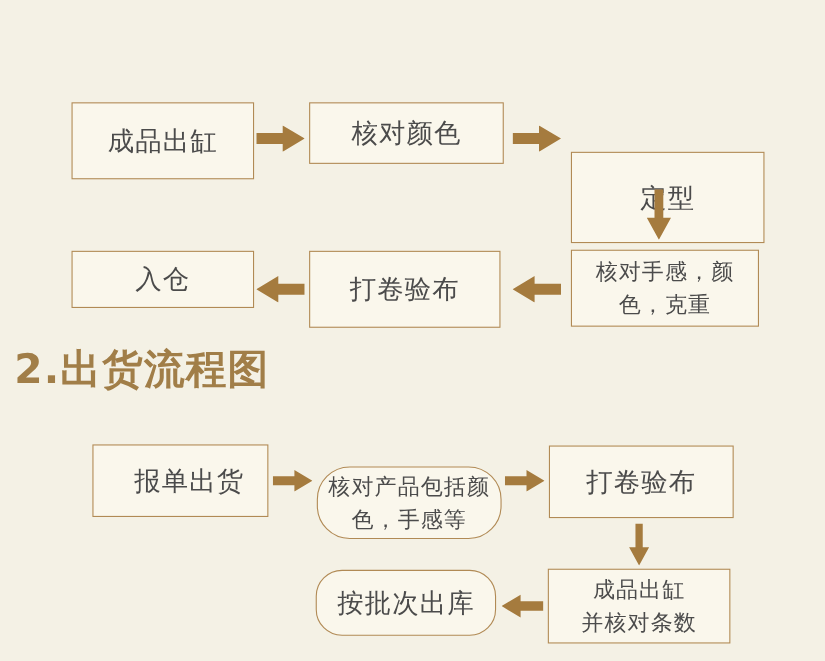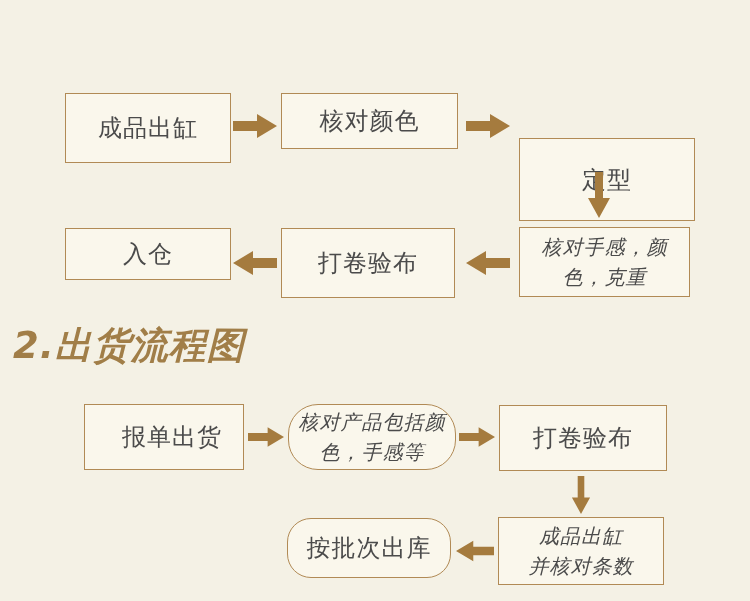--- a/index.html
+++ b/index.html
@@ -39,21 +39,20 @@
     justify-content:center;
     text-align:center;
     font-size:24px;
     line-height:1.5;
     white-space:pre-line;
     letter-spacing:1px;
   }
   .flow-box.small{
     font-size:20px;
     line-height:1.5;
-    font-style:italic;
   }
   .arrow{
     position:absolute;
     display:block;
   }
   .arrow svg{display:block;}
   .arrow path{fill:var(--arrow);}
 </style>
 </head>
 <body>
@@ -97,31 +96,31 @@
   <div class="flow-box" style="left:281px; top:228px; width:174px; height:70px;">打卷验布</div>
 
   <span class="arrow" style="left:233px; top:251px;">
     <svg width="44" height="24" viewBox="0 0 44 24">
         <path d="M44,7 H20 V0 L0,12 L20,24 V17 H44 Z"></path>
       </svg>
   </span>
 
   <div class="flow-box" style="left:65px; top:228px; width:166px; height:52px;">入仓</div>
 
-  <div class="section-title" style="left:13px; top:326px;font-style:italic;">2.出货流程图</div>
+  <div class="section-title" style="left:13px; top:316px;">2.出货流程图</div>
 
   <div class="flow-box" style="left:84px; top:404px; width:160px; height:66px;padding-left:16px;">报单出货</div>
 
   <span class="arrow" style="left:248px; top:427px;">
     <svg width="36" height="20" viewBox="0 0 44 24">
         <path d="M0,7 H24 V0 L44,12 L24,24 V17 H0 Z"></path>
       </svg>
   </span>
 
-  <div class="flow-box small" style="left:288px; top:404px; width:168px; height:66px;border-radius:30px;">核对产品包括颜
+  <div class="flow-box small" style="left:288px; top:424px; width:168px; height:66px;border-radius:30px;">核对产品包括颜
 色，手感等</div>
 
   <span class="arrow" style="left:459px; top:427px;">
     <svg width="36" height="20" viewBox="0 0 44 24">
         <path d="M0,7 H24 V0 L44,12 L24,24 V17 H0 Z"></path>
       </svg>
   </span>
 
   <div class="flow-box" style="left:499px; top:405px; width:168px; height:66px;">打卷验布</div>
 

